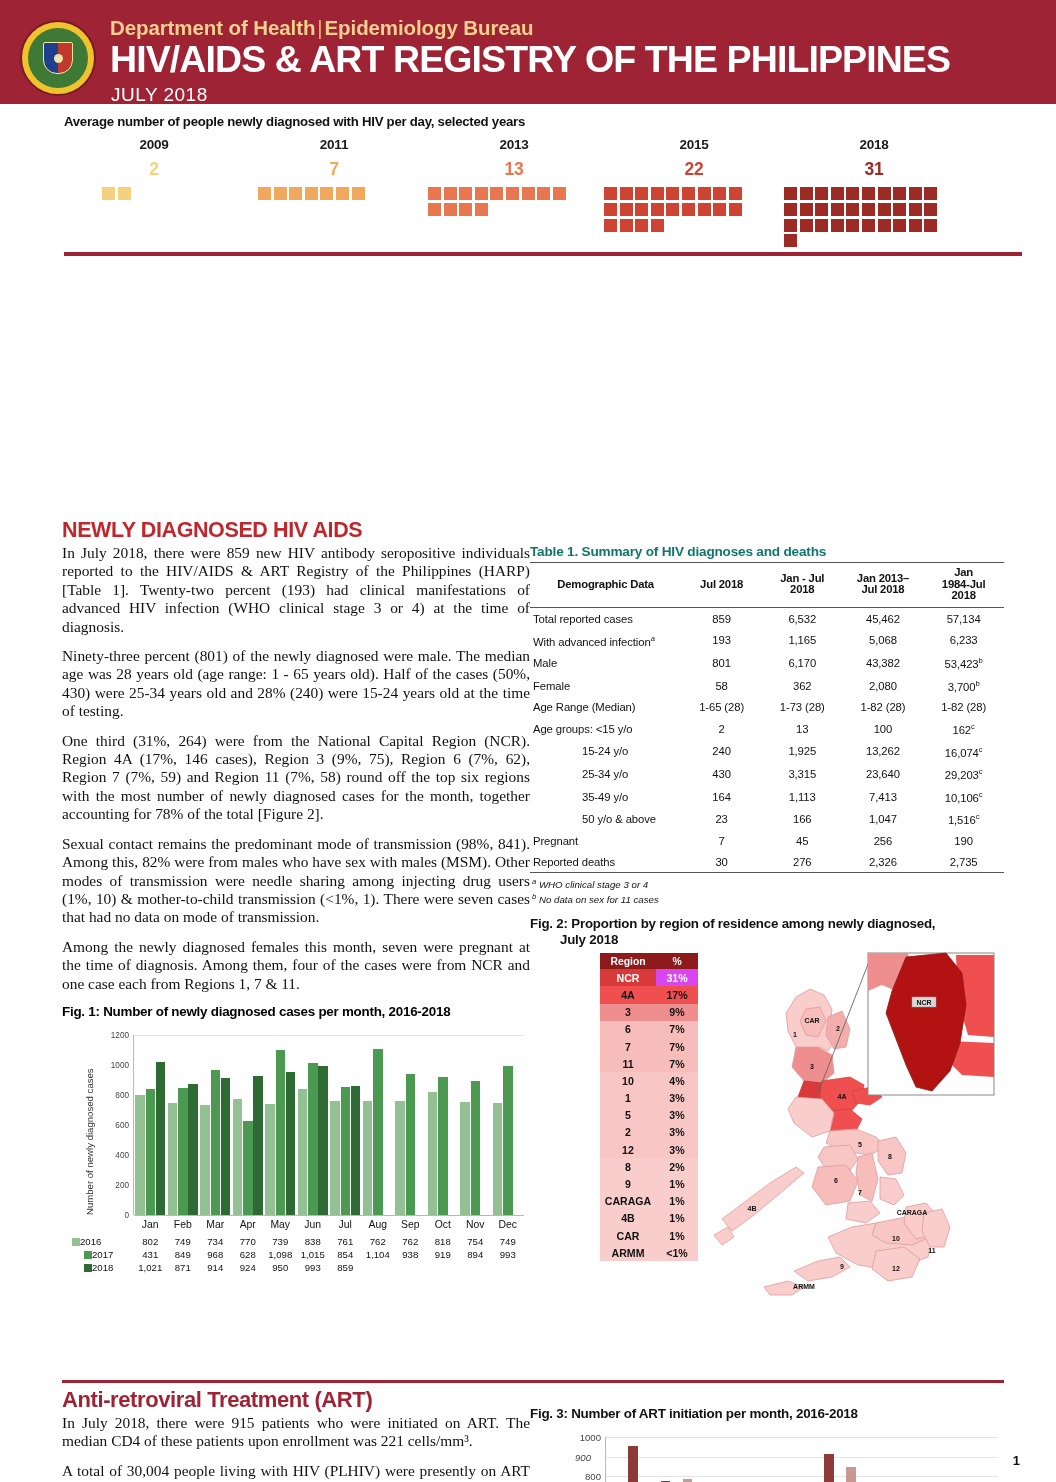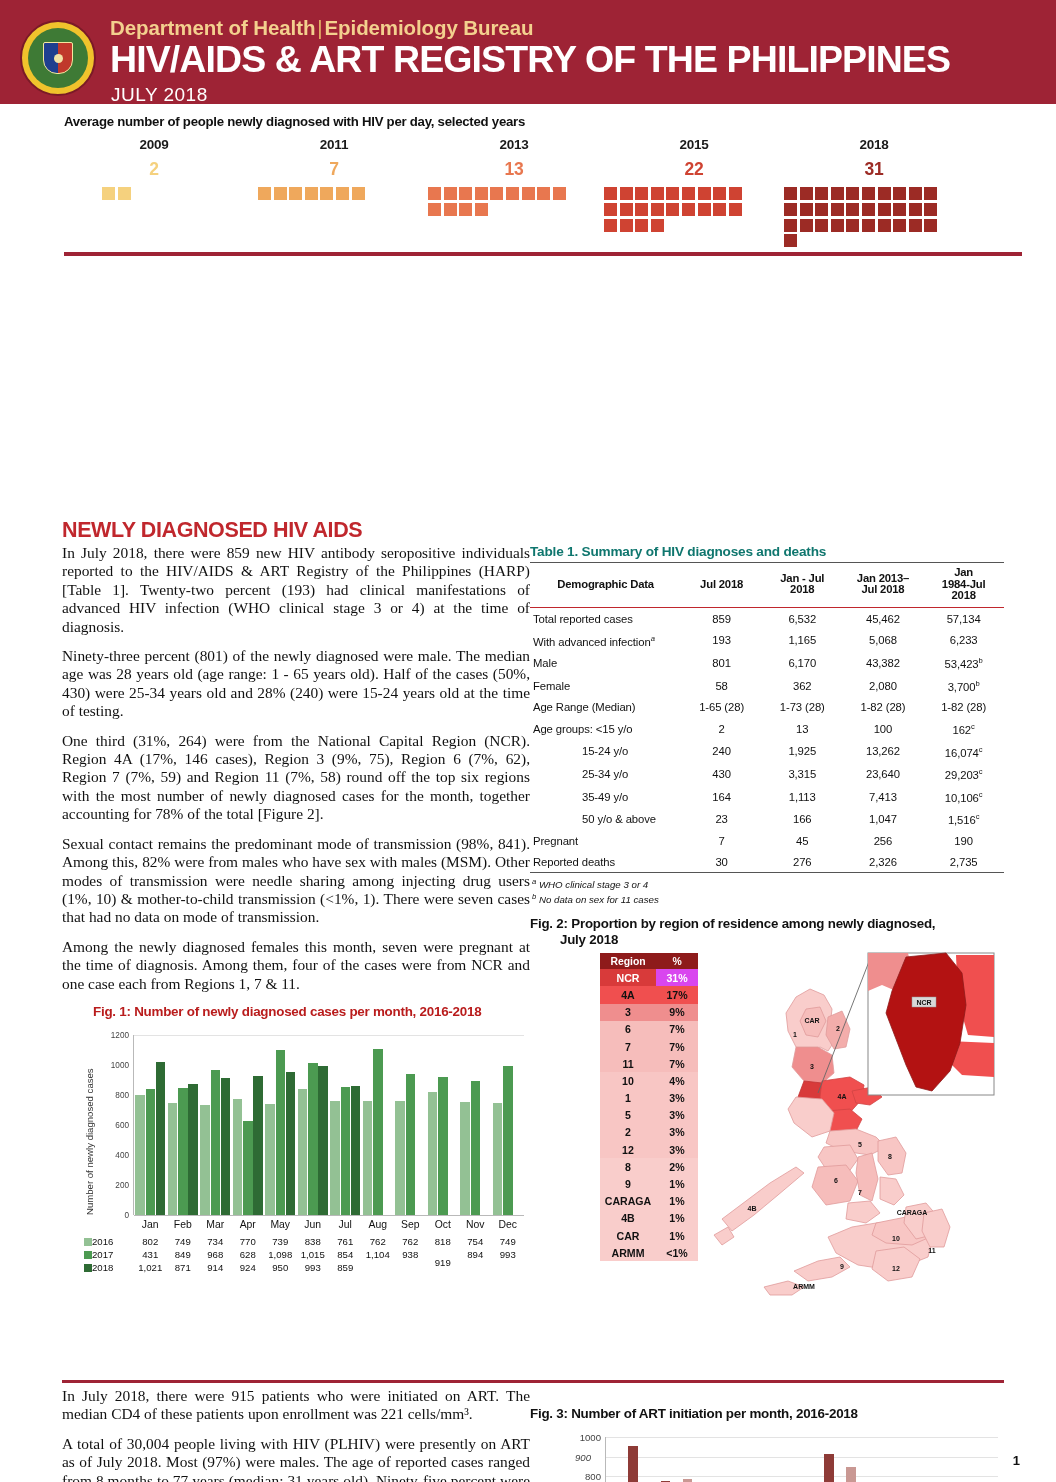--- a/index.html
+++ b/index.html
@@ -163,22 +163,22 @@
   }
   #region-table td { padding: 2.6px 0; text-align: center; color: #1a1a1a; }
   #region-table td.rname { width: 56px; }
   #region-table td.rpct  { width: 42px; }
 
   #ph-map { position: absolute; left: 170px; top: 0px; width: 300px; height: 350px; }
 
   
   #fig1-title {
     font-family: "Liberation Sans", sans-serif;
-    font-size: 13.4px; font-weight: bold; color: #b91c1c;
-    letter-spacing: -0.25px; margin-top: 2px; margin-left: 31px;
+    font-size: 13.4px; font-weight: bold; color: #000000;
+    letter-spacing: -0.25px; margin-top: 2px;
   }
   .chart-box { position: relative; margin-top: 6px; }
   .ylabel-v {
     position: absolute; transform: rotate(-90deg);
     transform-origin: left top; white-space: nowrap;
     font-family: "Liberation Sans", sans-serif; color: #333;
   }
   .gridline { position: absolute; left: 0; right: 0; height: 1px; background: #e3e3e3; }
   .axisnum {
     position: absolute; right: 0; text-align: right;
@@ -400,21 +400,21 @@
         <div class="mlabel" style="font-size: 10.4px; left: 137px; width: 32.5px; top: 194px;">Mar</div>
         <div class="mlabel" style="font-size: 10.4px; left: 169.5px; width: 32.5px; top: 194px;">Apr</div>
         <div class="mlabel" style="font-size: 10.4px; left: 202px; width: 32.5px; top: 194px;">May</div>
         <div class="mlabel" style="font-size: 10.4px; left: 234.5px; width: 32.5px; top: 194px;">Jun</div>
         <div class="mlabel" style="font-size: 10.4px; left: 267px; width: 32.5px; top: 194px;">Jul</div>
         <div class="mlabel" style="font-size: 10.4px; left: 299.5px; width: 32.5px; top: 194px;">Aug</div>
         <div class="mlabel" style="font-size: 10.4px; left: 332px; width: 32.5px; top: 194px;">Sep</div>
         <div class="mlabel" style="font-size: 10.4px; left: 364.5px; width: 32.5px; top: 194px;">Oct</div>
         <div class="mlabel" style="font-size: 10.4px; left: 397px; width: 32.5px; top: 194px;">Nov</div>
         <div class="mlabel" style="font-size: 10.4px; left: 429.5px; width: 32.5px; top: 194px;">Dec</div>
-        <div class="legend-row" style="left: 22px; top: 211px; font-size: 9.6px;"><span class="legend-sw" style="background: rgb(147, 193, 148);"></span><span class="legend-name">2016</span></div>
+        <div class="legend-row" style="left: 10px; top: 211px; font-size: 9.6px;"><span class="legend-sw" style="background: rgb(147, 193, 148);"></span><span class="legend-name">2016</span></div>
         <div class="dcell" style="font-size: 9.6px; left: 72px; width: 32.5px; top: 211px;">802</div>
         <div class="dcell" style="font-size: 9.6px; left: 104.5px; width: 32.5px; top: 211px;">749</div>
         <div class="dcell" style="font-size: 9.6px; left: 137px; width: 32.5px; top: 211px;">734</div>
         <div class="dcell" style="font-size: 9.6px; left: 169.5px; width: 32.5px; top: 211px;">770</div>
         <div class="dcell" style="font-size: 9.6px; left: 202px; width: 32.5px; top: 211px;">739</div>
         <div class="dcell" style="font-size: 9.6px; left: 234.5px; width: 32.5px; top: 211px;">838</div>
         <div class="dcell" style="font-size: 9.6px; left: 267px; width: 32.5px; top: 211px;">761</div>
         <div class="dcell" style="font-size: 9.6px; left: 299.5px; width: 32.5px; top: 211px;">762</div>
         <div class="dcell" style="font-size: 9.6px; left: 332px; width: 32.5px; top: 211px;">762</div>
         <div class="dcell" style="font-size: 9.6px; left: 364.5px; width: 32.5px; top: 211px;">818</div>
@@ -423,21 +423,21 @@
         <div class="legend-row" style="left: 22px; top: 224px; font-size: 9.6px;"><span class="legend-sw" style="background: rgb(76, 154, 81);"></span><span class="legend-name">2017</span></div>
         <div class="dcell" style="font-size: 9.6px; left: 72px; width: 32.5px; top: 224px;">431</div>
         <div class="dcell" style="font-size: 9.6px; left: 104.5px; width: 32.5px; top: 224px;">849</div>
         <div class="dcell" style="font-size: 9.6px; left: 137px; width: 32.5px; top: 224px;">968</div>
         <div class="dcell" style="font-size: 9.6px; left: 169.5px; width: 32.5px; top: 224px;">628</div>
         <div class="dcell" style="font-size: 9.6px; left: 202px; width: 32.5px; top: 224px;">1,098</div>
         <div class="dcell" style="font-size: 9.6px; left: 234.5px; width: 32.5px; top: 224px;">1,015</div>
         <div class="dcell" style="font-size: 9.6px; left: 267px; width: 32.5px; top: 224px;">854</div>
         <div class="dcell" style="font-size: 9.6px; left: 299.5px; width: 32.5px; top: 224px;">1,104</div>
         <div class="dcell" style="font-size: 9.6px; left: 332px; width: 32.5px; top: 224px;">938</div>
-        <div class="dcell" style="font-size: 9.6px; left: 364.5px; width: 32.5px; top: 224px; margin-top: 8px;">919</div>
+        <div class="dcell" style="font-size: 9.6px; left: 364.5px; width: 32.5px; top: 224px;">919</div>
         <div class="dcell" style="font-size: 9.6px; left: 397px; width: 32.5px; top: 224px;">894</div>
         <div class="dcell" style="font-size: 9.6px; left: 429.5px; width: 32.5px; top: 224px;">993</div>
         <div class="legend-row" style="left: 22px; top: 237px; font-size: 9.6px;"><span class="legend-sw" style="background: rgb(46, 107, 52);"></span><span class="legend-name">2018</span></div>
         <div class="dcell" style="font-size: 9.6px; left: 72px; width: 32.5px; top: 237px;">1,021</div>
         <div class="dcell" style="font-size: 9.6px; left: 104.5px; width: 32.5px; top: 237px;">871</div>
         <div class="dcell" style="font-size: 9.6px; left: 137px; width: 32.5px; top: 237px;">914</div>
         <div class="dcell" style="font-size: 9.6px; left: 169.5px; width: 32.5px; top: 237px;">924</div>
         <div class="dcell" style="font-size: 9.6px; left: 202px; width: 32.5px; top: 237px;">950</div>
         <div class="dcell" style="font-size: 9.6px; left: 234.5px; width: 32.5px; top: 237px;">993</div>
         <div class="dcell" style="font-size: 9.6px; left: 267px; width: 32.5px; top: 237px;">859</div>
@@ -697,20 +697,21 @@
           <text x="212" y="264">CARAGA</text>
           <text x="104" y="338">ARMM</text>
         </g>
       </svg>
     </div>
   </div>
 
   <div id="red-rule-2"></div>
 
   <div style="position:absolute; left:62px; top:1131px; width:468px;">
+    <h2 class="section dark">Anti-retroviral Treatment (ART)</h2>
     <div id="art-paras">
         <p class="body">In July 2018,  there were 915 patients who were initiated on ART. The median CD4 of these patients upon enrollment was 221 cells/mm³.</p>
         <p class="body">A total of 30,004 people living with HIV (PLHIV) were presently on ART as of July 2018. Most (97%) were males. The age of reported cases ranged from 8 months to 77 years (median: 31 years old). Ninety-five percent were on first line regimen, 4% were on second line, and 1% were on other line regimen.</p>
       </div>
 
   </div>
 
   <div style="position:absolute; left:530px; top:1150px; width:474px;">
     <div id="fig3-title" style="font-family:'Liberation Sans',sans-serif;font-size:13.4px;font-weight:bold;color:#111;letter-spacing:-0.25px;">Fig. 3: Number of ART initiation per month, 2016-2018</div>
     <div class="chart-box" id="fig3-box" style="width: 474px; height: 268px; position: relative;">

